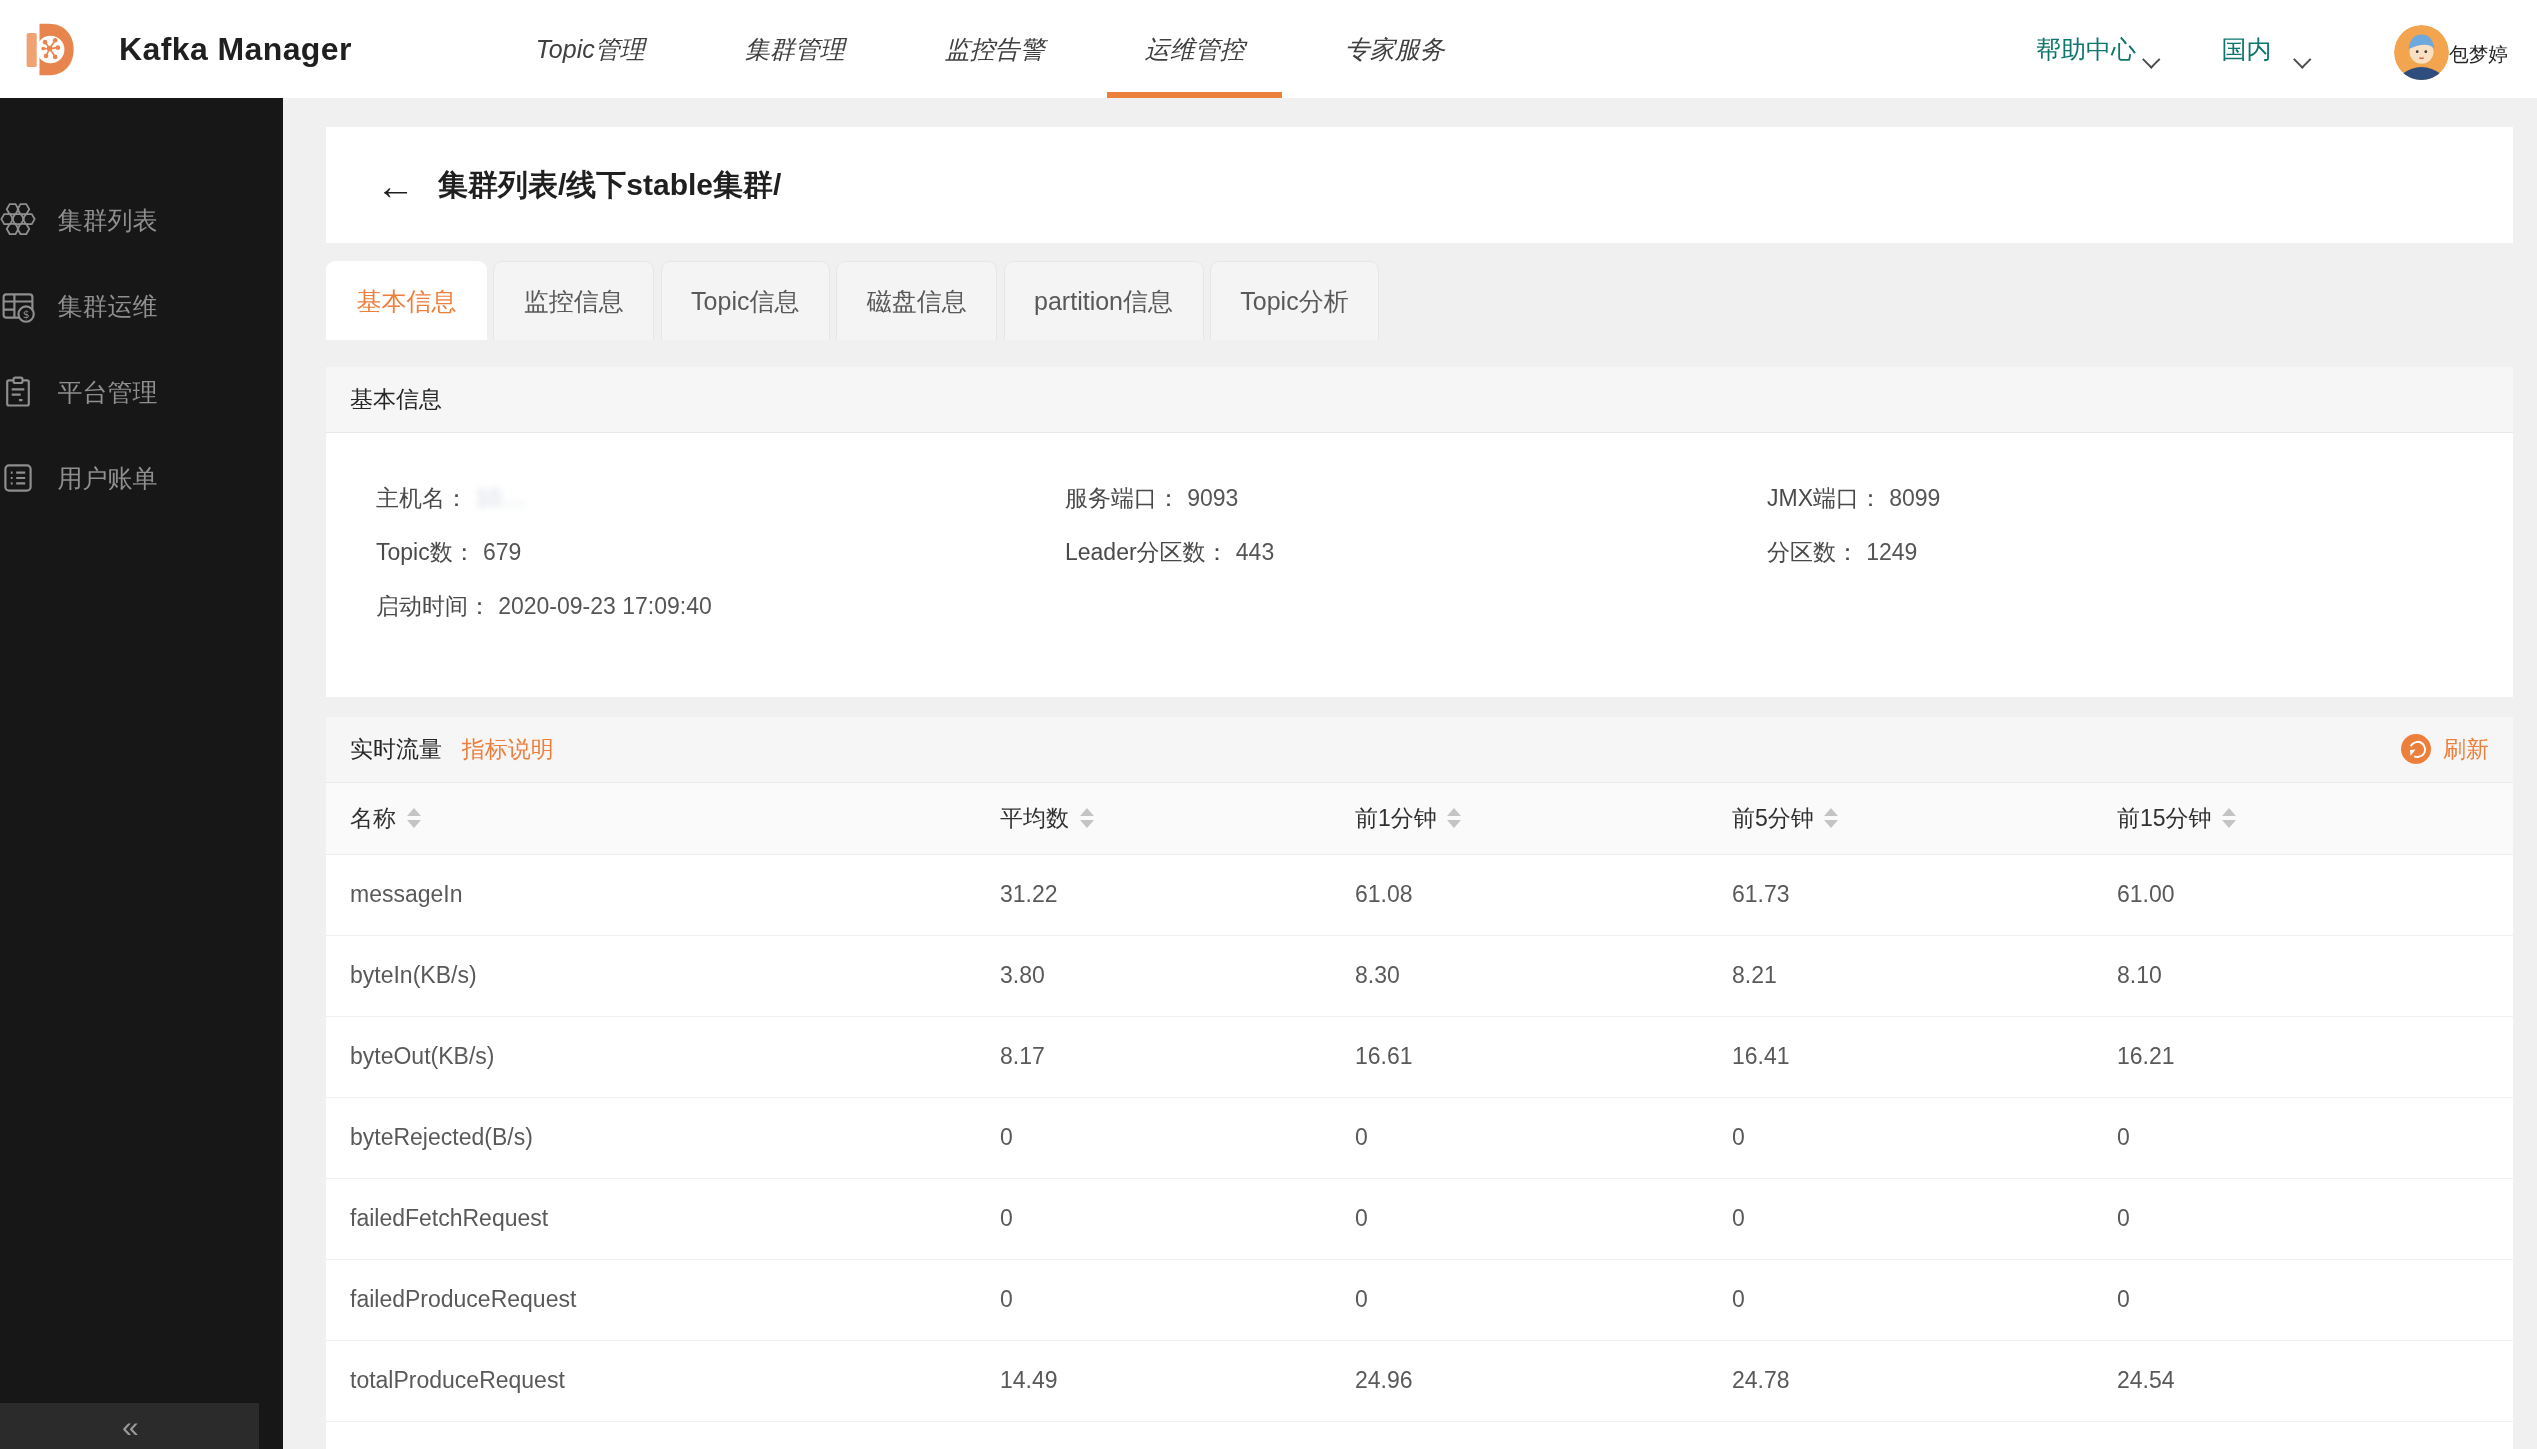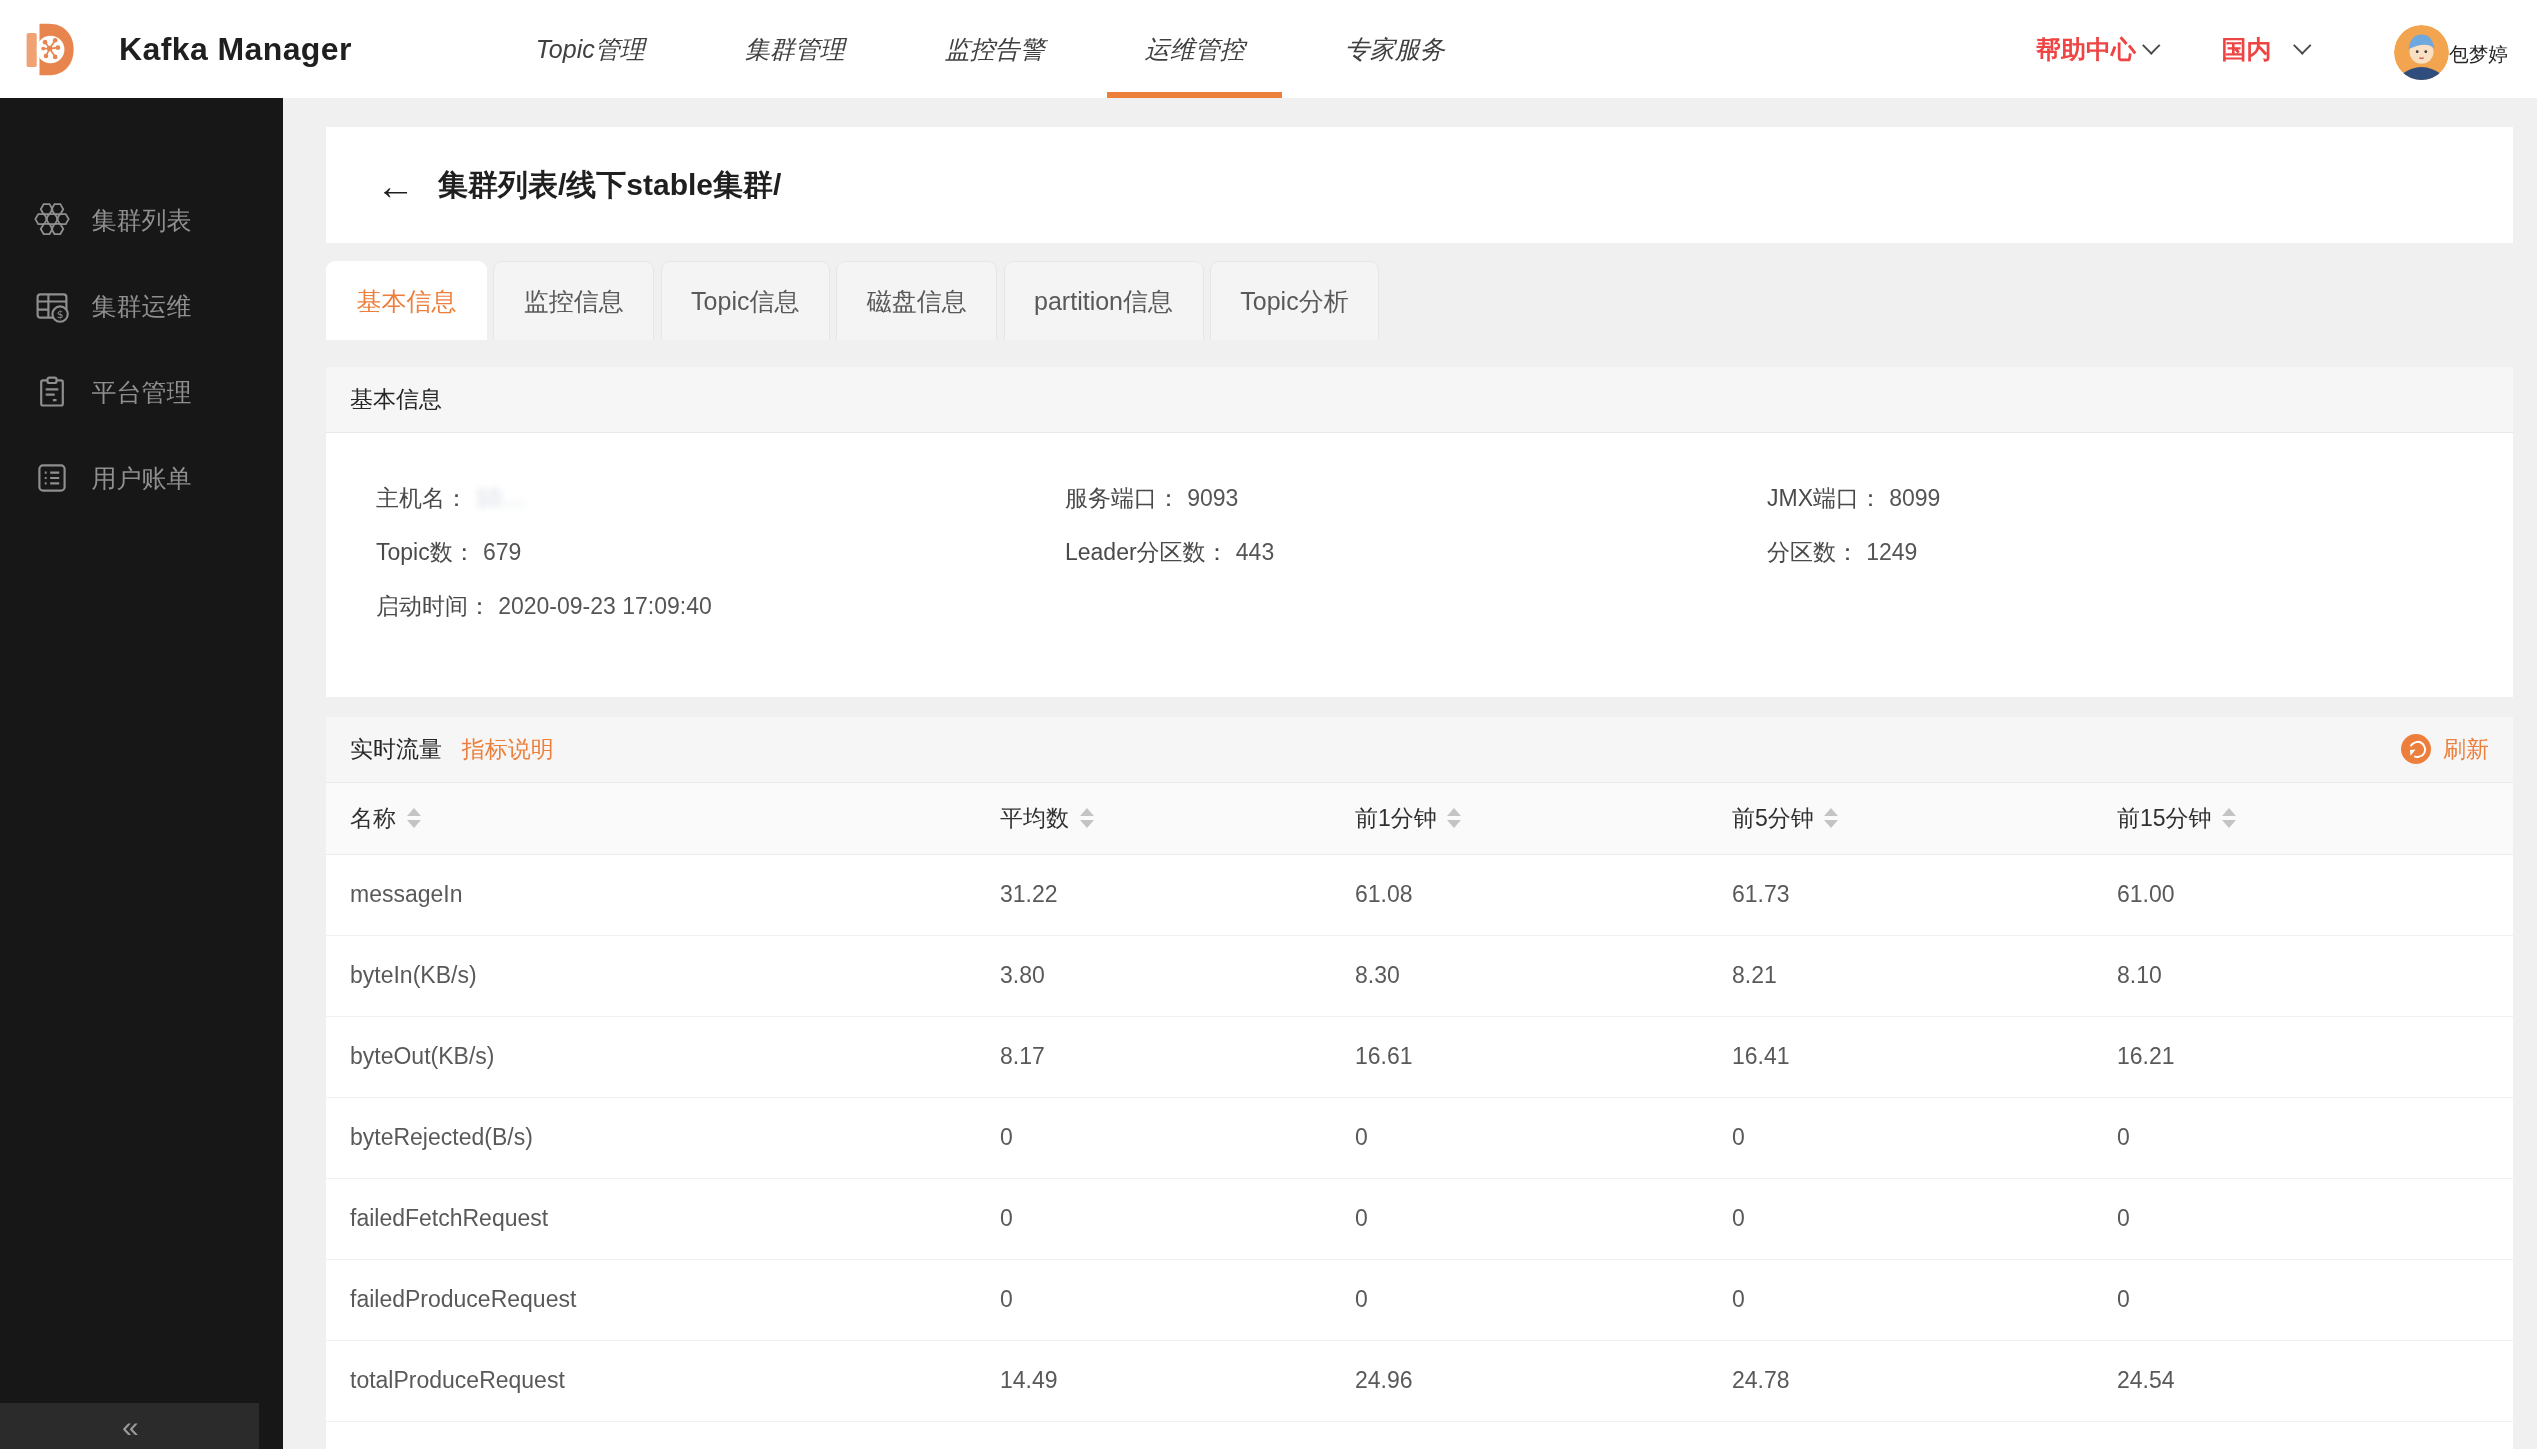--- a/index.html
+++ b/index.html
@@ -8,32 +8,32 @@
   body { font-family:"Liberation Sans","DejaVu Sans",sans-serif; background:#f0f0f0; position:relative; }
 
   
   .header { position:absolute; top:0; left:0; width:2538px; height:98px; background:#fff; display:flex; align-items:center; padding-left:22px; z-index:5; }
   .logo { width:59px; height:59px; flex:0 0 auto; cursor:pointer; }
   .app-title { margin-left:38px; font-size:32px; font-weight:700; color:var(--ink); letter-spacing:0.4px; white-space:nowrap; }
   .nav { display:flex; margin-left:134px; height:98px; }
   .nav-item { position:relative; display:flex; align-items:center; padding:0 50px; font-size:25px; color:#404040; cursor:pointer; white-space:nowrap;font-style:italic; }
   .nav-item.active::after { content:""; position:absolute; left:12.5px; right:12.5px; bottom:0; height:6.3px; background:var(--accent); }
   .header-right { margin-left:auto; display:flex; align-items:center; padding-right:30px; }
-  .hdr-menu { display:flex; align-items:center; font-size:25px; color:#ef4444; cursor:pointer; white-space:nowrap;font-weight:bold; }
+  .hdr-menu { display:flex; align-items:flex-end; font-size:25px; color:#0f766e; cursor:pointer; white-space:nowrap; }
   .chev { width:12.5px; height:12.5px; border-right:2.7px solid #4a4a4a; border-bottom:2.7px solid #4a4a4a; transform:rotate(45deg); margin-left:9px; margin-top:-7.2px; }
   .region { margin-left:64px; }
   .region .chev { margin-left:25px; }
   .user { margin-left:85px; display:flex; align-items:center; cursor:pointer; padding-top:7.2px; }
   .avatar { width:55px; height:55px; border-radius:50%; overflow:hidden; }
   .username { font-size:19.7px; color:#262626; margin-top:4.5px; white-space:nowrap; }
 
   
   .sidebar { position:absolute; top:98px; left:0; bottom:0; width:283px; background:#171717; }
   .side-list { padding-top:79px; }
-  .side-item { display:flex; align-items:center; height:86px; padding-left:34px; gap:21.5px; color:#8f8f8f; font-size:25px; cursor:pointer; white-space:nowrap; }
+  .side-item { display:flex; align-items:center; height:86px; gap:21.5px; color:#8f8f8f; font-size:25px; cursor:pointer; white-space:nowrap; }
   .side-item svg { flex:0 0 auto; }
   .side-foot { position:absolute; bottom:0; left:0; width:259px; height:47px; background:#2b2b2b; display:flex; align-items:center; justify-content:center; color:#9a9a9a; font-size:30px; cursor:pointer; letter-spacing:-1.8px; }
 
   
   .main { position:absolute; top:98px; left:283px; right:0; bottom:0; background:#f0f0f0; padding:0 25px 0 43px; overflow:hidden; }
   .bc-card { margin-top:29px; height:116px; background:#fff; display:flex; align-items:center; padding-left:50px; }
   .back { font-size:39px; color:#1f1f1f; line-height:1; cursor:pointer; font-weight:400; }
   .bc-title { margin-left:23px; font-size:30px; font-weight:700; color:var(--ink);text-align:center; }
 
   .tabs { margin-top:18px; display:flex; gap:6.3px; height:79px; }

